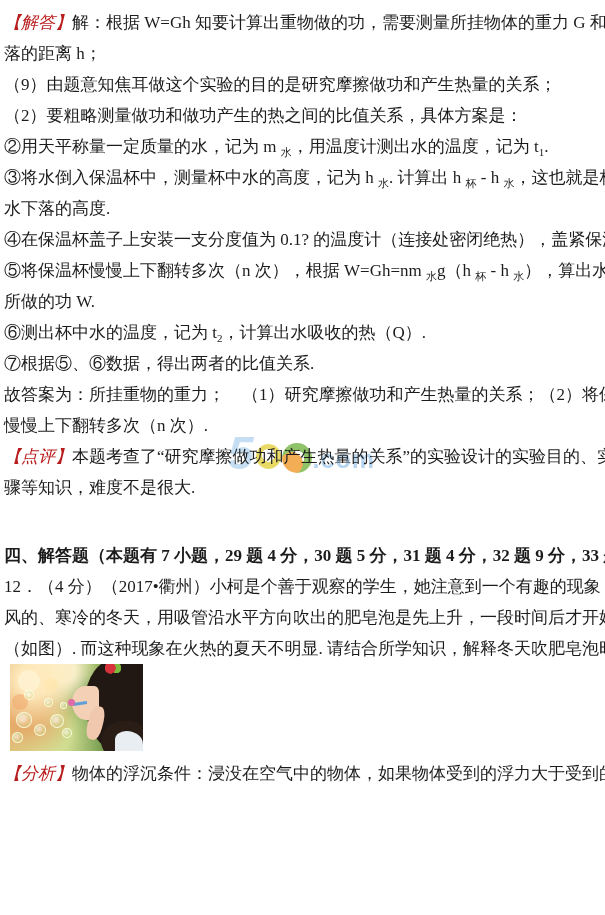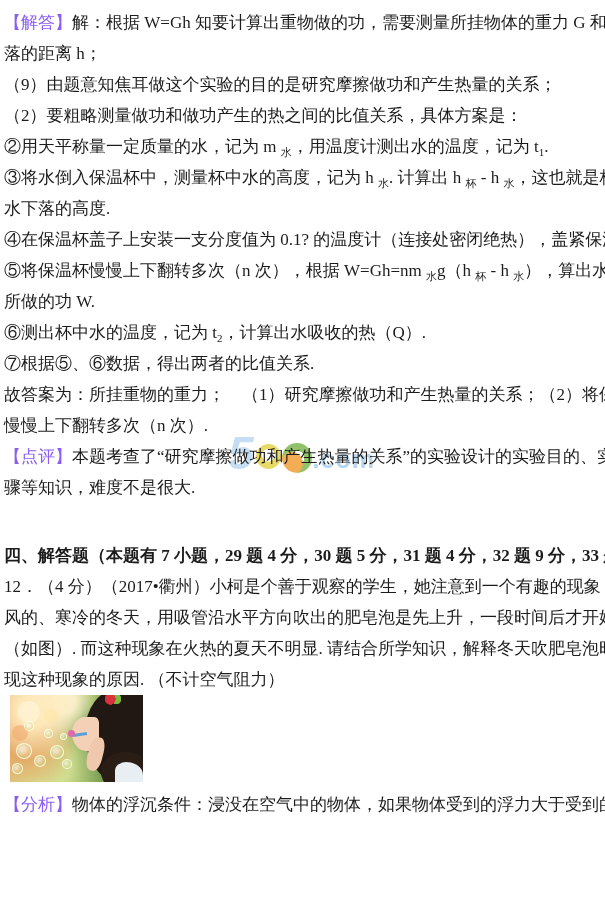--- a/index.html
+++ b/index.html
@@ -17,21 +17,21 @@
     background:radial-gradient(circle at 50% 45%, #ffffff 0 34%, #e6d44d 35%); }
   .wm-c2 { width:30px; height:30px; border-radius:50%; margin:0 1px 1px 0;
     background:
       radial-gradient(circle at 32% 68%, #f09f38 0 38%, rgba(240,159,56,0) 40%),
       radial-gradient(circle at 50% 50%, #ffffff 0 34%, #7db84f 35%); }
   .wm-com { font-size:25px; line-height:29px; font-weight:bold; color:#abceec;
     letter-spacing:1px; }
 
   .content { position:relative; z-index:1; padding:7px 4px 0 4px; }
   .line { height:31px; line-height:31px; white-space:nowrap; font-size:17px; }
-  .line .tag { color:#8b5cf6; }
+  .line .tag { color:#b91c1c;font-style:italic; }
   .line .sub { font-size:11px; vertical-align:-4px; }
   .sec-b { margin-top:37px; }
   .sec-b .bold { font-weight:bold; }
   .sec-c { margin-top:7px; }
 
   
   .photo { position:relative; width:133px; height:87px; margin-left:6px;
     overflow:hidden; background:
       radial-gradient(circle at 18% 18%, rgba(255,235,190,.95) 0 12%, rgba(255,220,150,0) 38%),
       radial-gradient(circle at 40% 8%, rgba(255,245,215,.9) 0 10%, rgba(255,240,200,0) 30%),
@@ -103,21 +103,20 @@
         <div class="line"><span>故答案为：所挂重物的重力；　（1）研究摩擦做功和产生热量的关系；（2）将保温杯</span></div>
         <div class="line"><span>慢慢上下翻转多次（n 次）.</span></div>
         <div class="line"><span class="tag">【点评】</span><span>本题考查了“研究摩擦做功和产生热量的关系”的实验设计的实验目的、实验步</span></div>
         <div class="line"><span>骤等知识，难度不是很大.</span></div>
       </div>
     <div class="sec-b">
         <div class="line bold"><span>四、解答题（本题有 7 小题，29 题 4 分，30 题 5 分，31 题 4 分，32 题 9 分，33 题 6</span></div>
         <div class="line"><span>12．（4 分）（2017•衢州）小柯是个善于观察的学生，她注意到一个有趣的现象：在无</span></div>
         <div class="line"><span>风的、寒冷的冬天，用吸管沿水平方向吹出的肥皂泡是先上升，一段时间后才开始下降</span></div>
         <div class="line"><span>（如图）. 而这种现象在火热的夏天不明显. 请结合所学知识，解释冬天吹肥皂泡时出</span></div>
-        <div class="line"><span>现这种现象的原因. （不计空气阻力）</span></div>
       </div>
 
     <div class="photo">
       <div class="bokeh bk1"></div>
       <div class="bokeh bk2"></div>
       <div class="bokeh bk3"></div>
       <div class="bubble bu1"></div>
       <div class="bubble bu2"></div>
       <div class="bubble bu3"></div>
       <div class="bubble bu4"></div>

